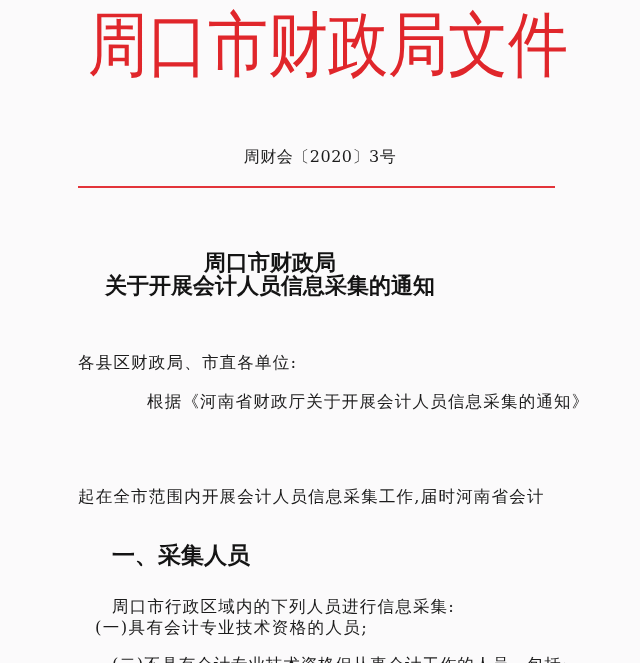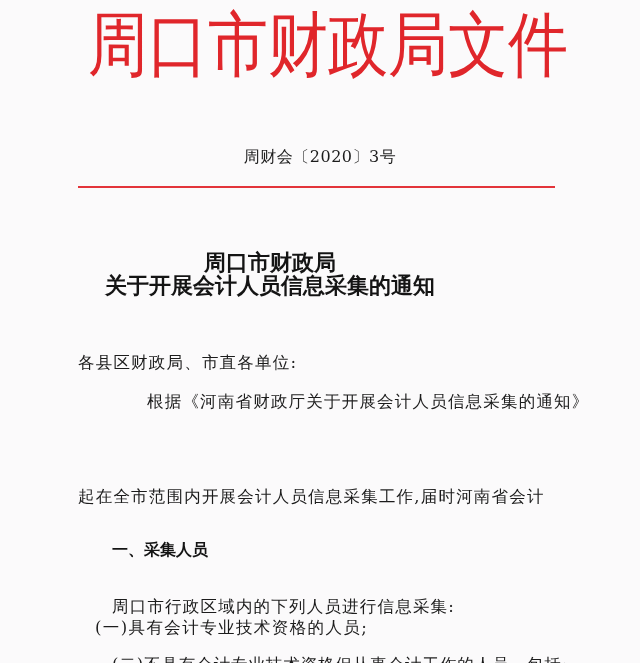--- a/index.html
+++ b/index.html
@@ -36,21 +36,21 @@
     font-size: 22px; color: #141414;
   }
   .title.l1 { top: 248px; }
   .title.l2 { top: 271px; }
   .line {
     position: absolute; font-size: 16.5px; white-space: nowrap; color: #1c1c1c;
     letter-spacing: 1.2px;
   }
   .section-head {
     position: absolute; font-family: "DejaVu Sans", sans-serif; font-weight: bold;
-    font-size: 16px; color: #141414; white-space: nowrap;
+    font-size: 23px; color: #141414; white-space: nowrap;
   }
 </style>
 </head>
 <body>
 
 <div class="page">
 
   <div class="red-header">
     <span>周</span>
     <span>口</span>

